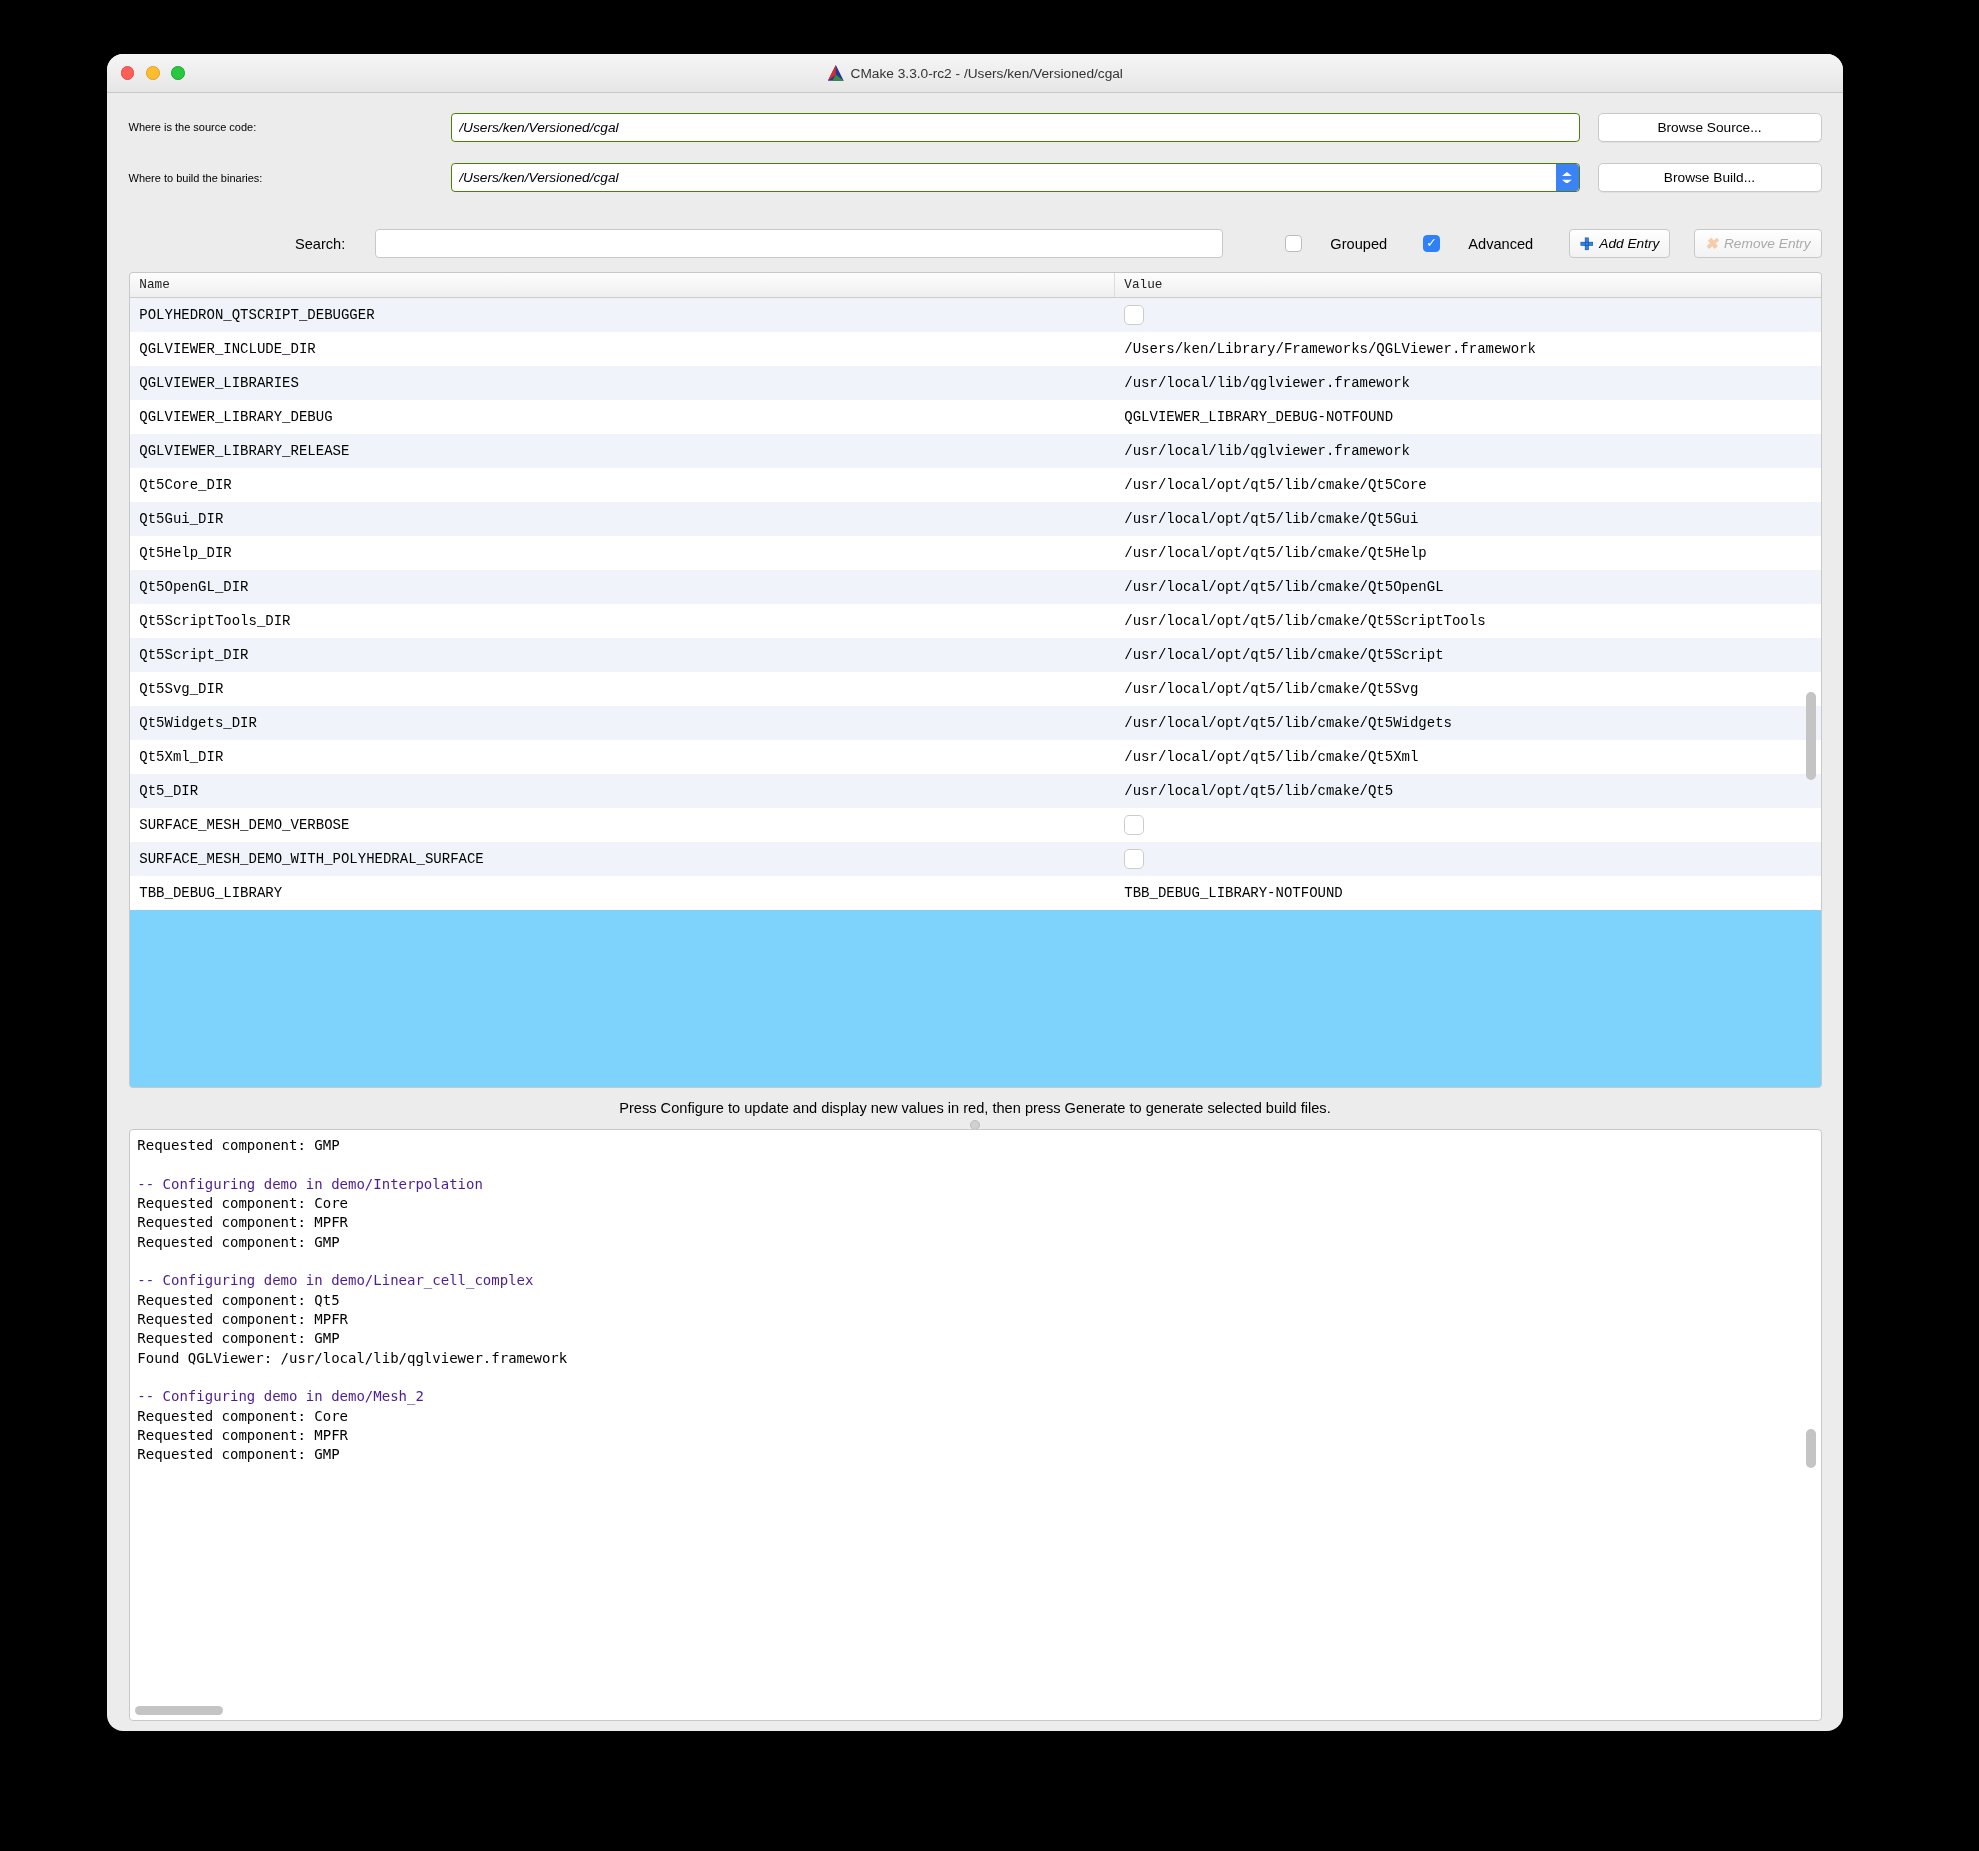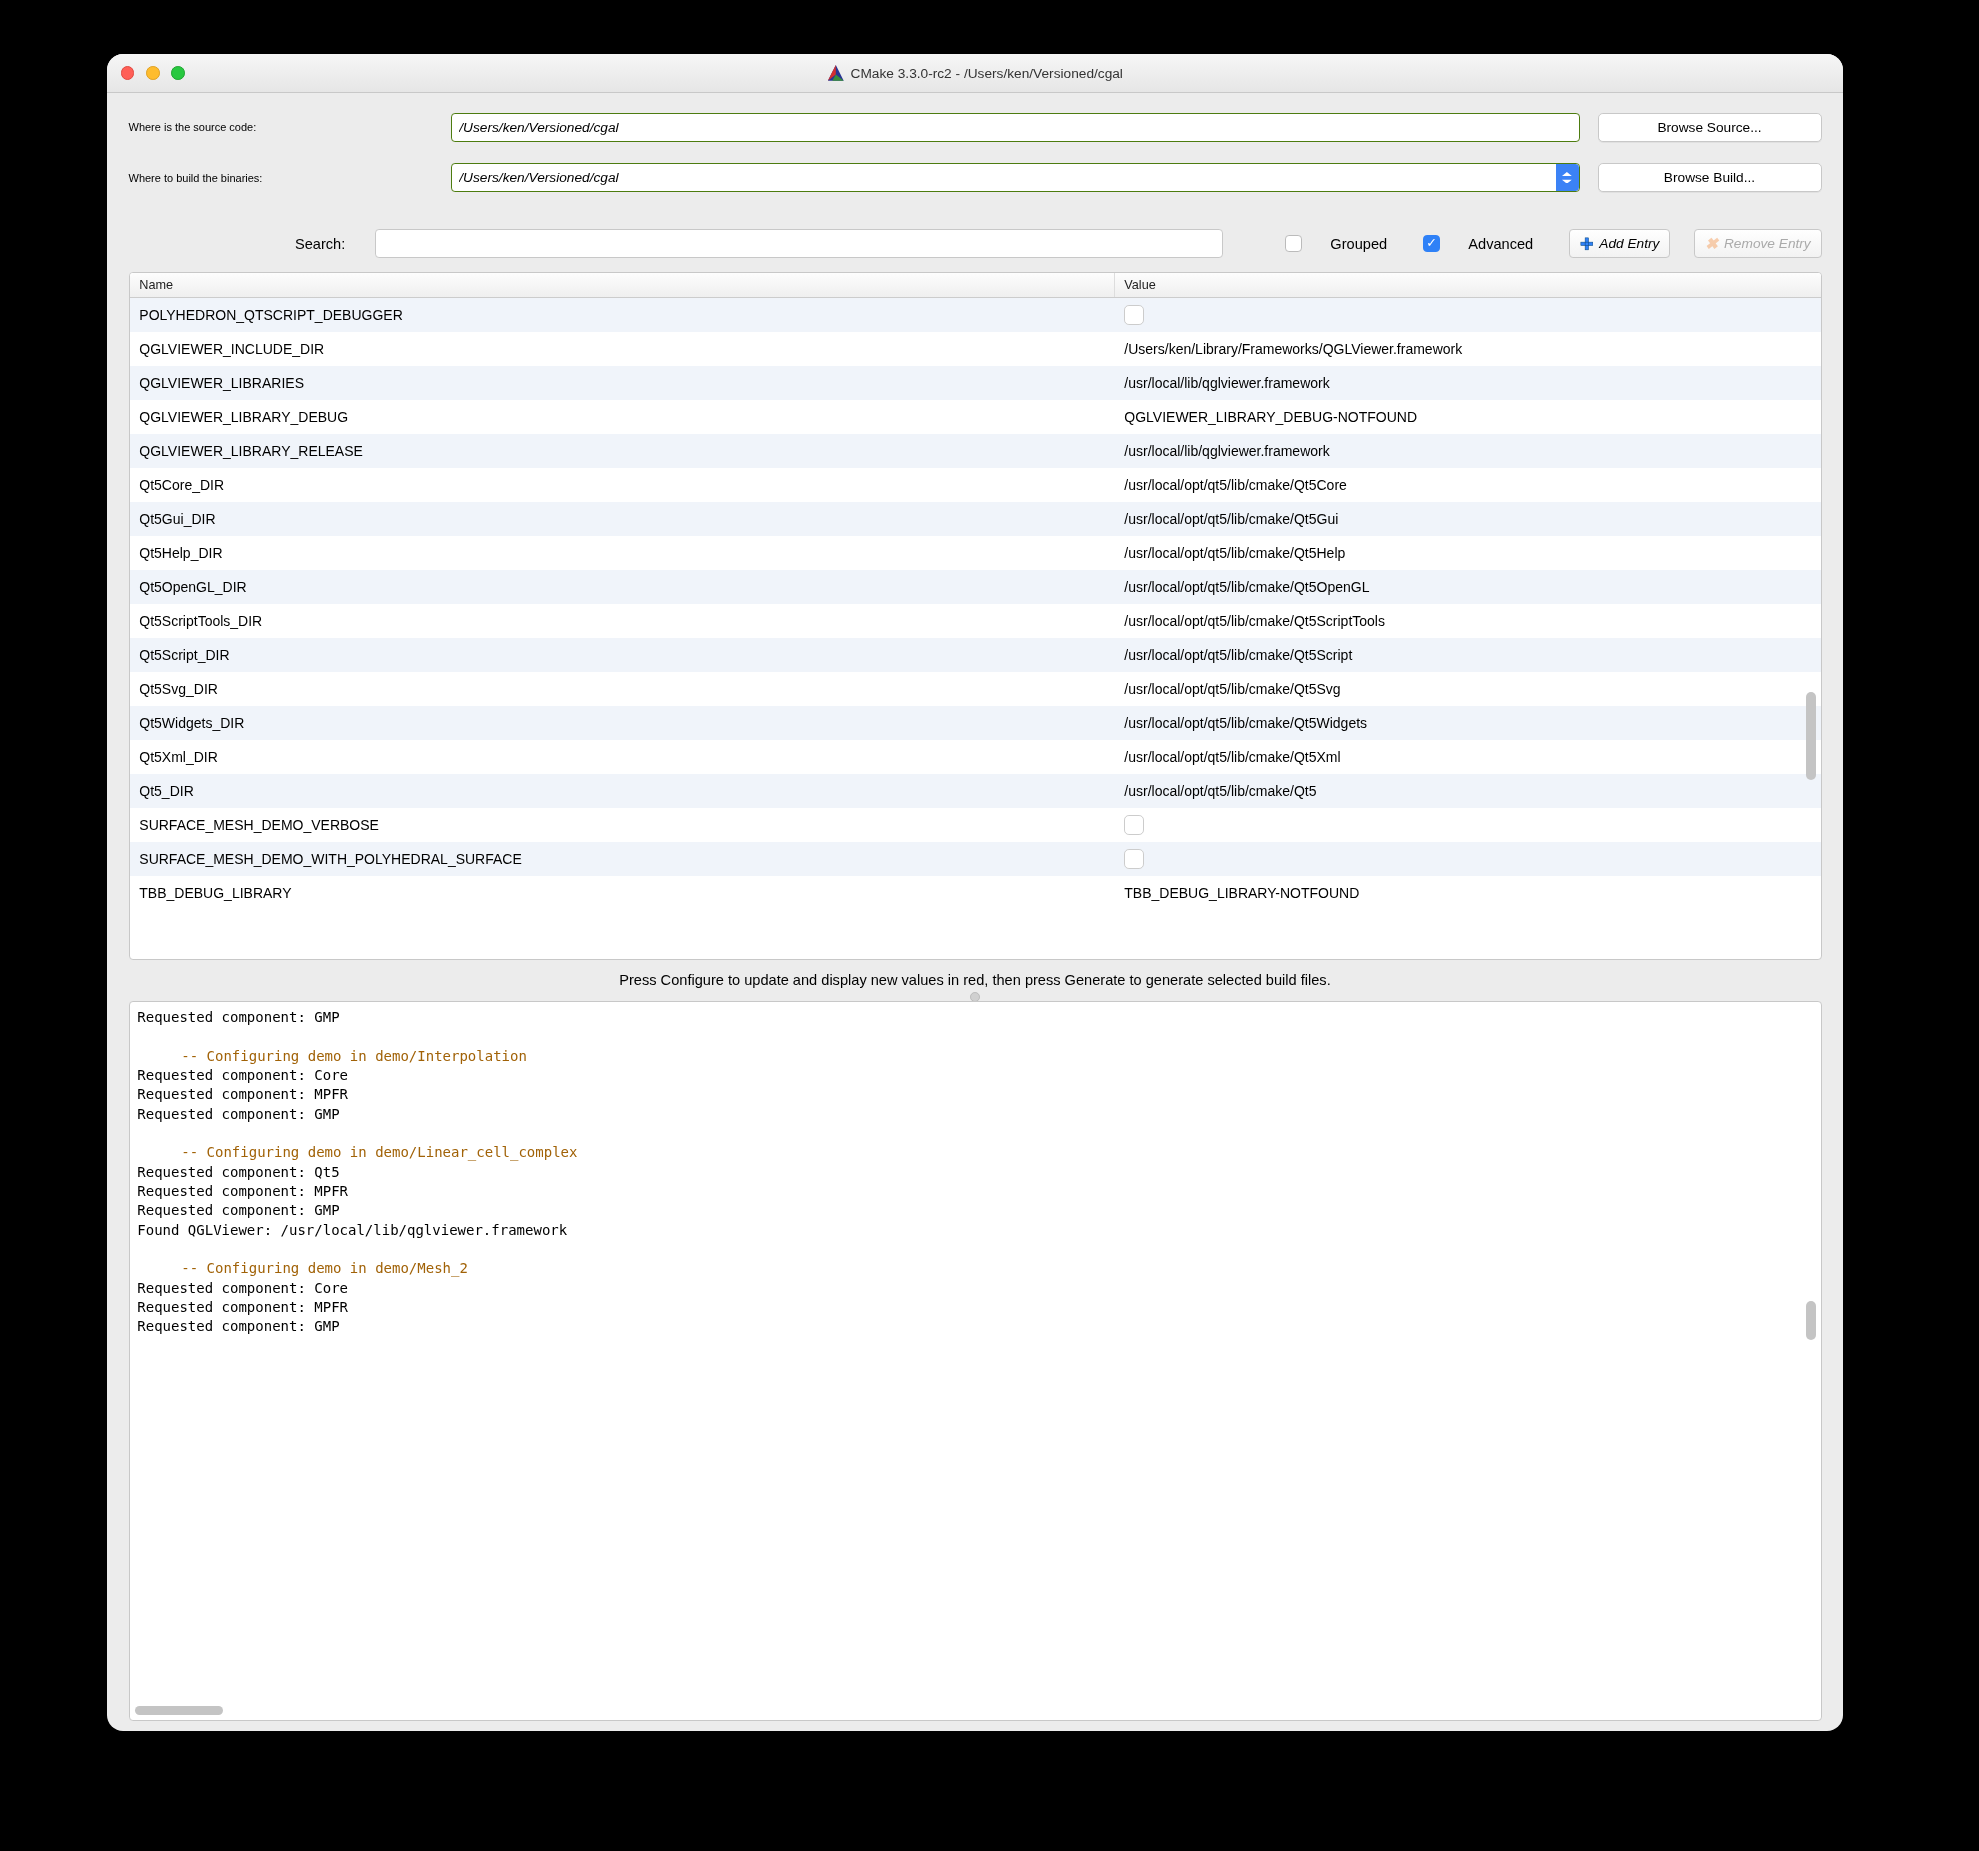--- a/index.html
+++ b/index.html
@@ -105,26 +105,27 @@
     display:flex; align-items:center; gap:5.9px;
     font-size:13.7px; cursor:pointer;font-style:italic;
   }
   .small-btn.disabled { color:#aaa; }
   .plus-icon { width:13.7px; height:13.7px; }
   .x-icon { color:#f4a060; font-weight:bold; font-size:15.6px; }
   .small-btn.disabled .x-icon { opacity:0.5; }
 
   .table-frame {
     margin: 0 21.5px;
-    background:#ffffff;
+    background:#7dd3fc;
     border:1px solid #c8c8c8;
     border-radius:3.9px;
     overflow:hidden;
     position:relative;
-    height: 688px;
+    height: 816px;
+    font-family: Liberation Mono, monospace;
   }
   .table-header {
     display:flex; height:25px;
     background:linear-gradient(#fdfdfd,#efefef);
     border-bottom:1px solid #ccc;
     font-size:12.7px; color:#222;
   }
   .th { padding:3.9px 9.8px; display:flex; align-items:center; }
   .th.name { width: 985px; border-right:1px solid #ddd; }
   .th.value { flex:1; }
@@ -180,21 +181,21 @@
     overflow:hidden;
   }
   .output {
     padding:5.9px 7.8px 23.4px 7.8px;
     font-family: Menlo, Monaco, Consolas, monospace;
     font-size:14px;
     line-height:1.38;
     white-space:pre;
     color:#000;
   }
-  .output .red { color:#a16207;margin-left:44px; }
+  .output .red { color:#4c1d95; }
   .output-scrollbar-v {
     position:absolute; right:2.9px; top:5.9px; bottom:21.5px; width:13.7px;
   }
   .output-scrollbar-v .thumb {
     position:absolute; left:2px; right:2px;
     top: 293px; height:39px;
     background:#c4c4c4; border-radius:5.9px;
   }
   .output-scrollbar-h {
     position:absolute; left:5.9px; right:17.6px; bottom:2.9px; height:13.7px;

